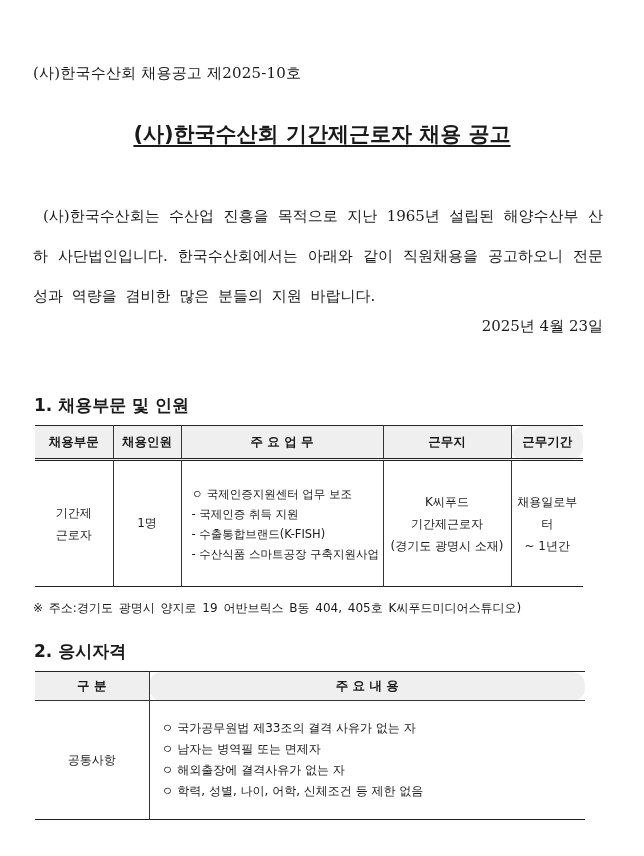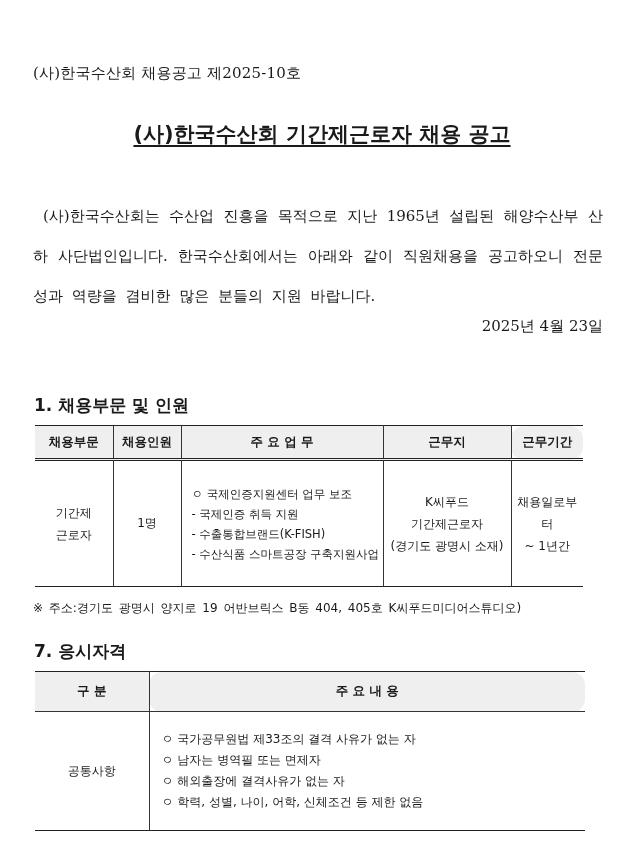--- a/index.html
+++ b/index.html
@@ -57,21 +57,21 @@
     .t1 tbody tr { height: 127px; }
     .duty-list { text-align: left; padding-left: 10px !important; line-height: 20px; font-size: 11.5px; }
     .duty-list div { white-space: nowrap; }
     .cell-multi { line-height: 22px; }
     .note {
       position: absolute; left: 33px; top: 600px;
       font-family: "DejaVu Sans", "Liberation Sans", sans-serif;
       font-size: 12px; word-spacing: 2px;
     }
     .t2 { top: 671px; width: 550px; border-top: 1.5px solid #222; border-bottom: 1.5px solid #222; }
-    .t2 thead tr { height: 40px; border-bottom: 1px solid #333; }
+    .t2 thead tr { height: 29px; border-bottom: 1px solid #333; }
     .t2 tbody tr { height: 119px; }
     .qual-list { text-align: left; padding-left: 12px !important; line-height: 21px; font-size: 12px; }
     .qual-list div { white-space: nowrap; }
     .bold-cell { font-weight: normal; }
   </style>
 </head>
 <body>
 
 <div class="doc-number">(사)한국수산회 채용공고 제2025-10호</div>
 
@@ -125,21 +125,21 @@
       <td class="cell-multi">
         <div>채용일로부터</div>
         <div>~ 1년간</div>
       </td>
     </tr>
   </tbody>
 </table>
 
 <div class="note">※ 주소:경기도 광명시 양지로 19 어반브릭스 B동 404, 405호 K씨푸드미디어스튜디오)</div>
 
-<div class="section-title" style="top:640px;">7. 응시자격</div>
+<div class="section-title" style="top:640px;">2. 응시자격</div>
 
 <table class="t2">
   <colgroup>
     <col style="width:114px">
       <col style="width:436px">
   </colgroup>
   <thead>
     <tr>
       <th>구 분</th>
       <th>주 요 내 용</th>

